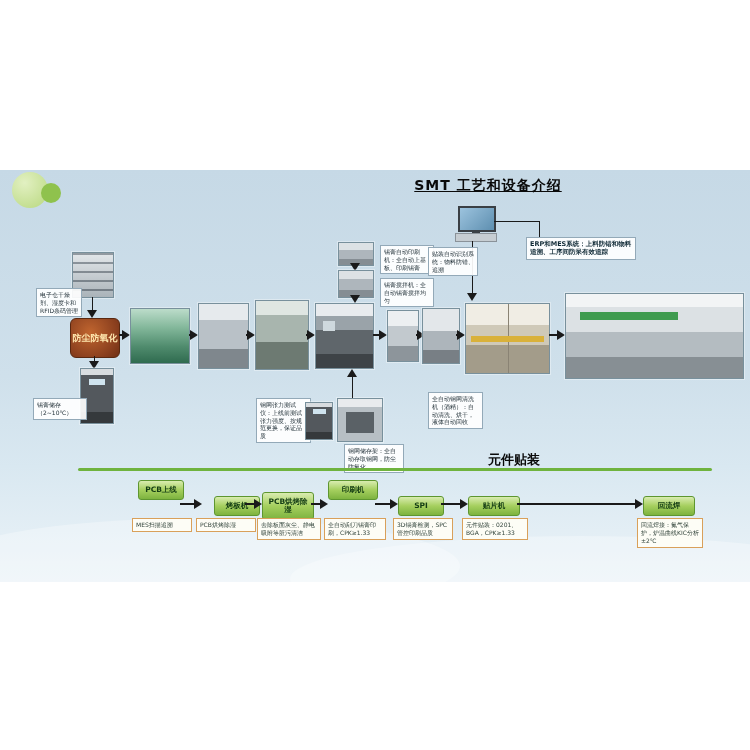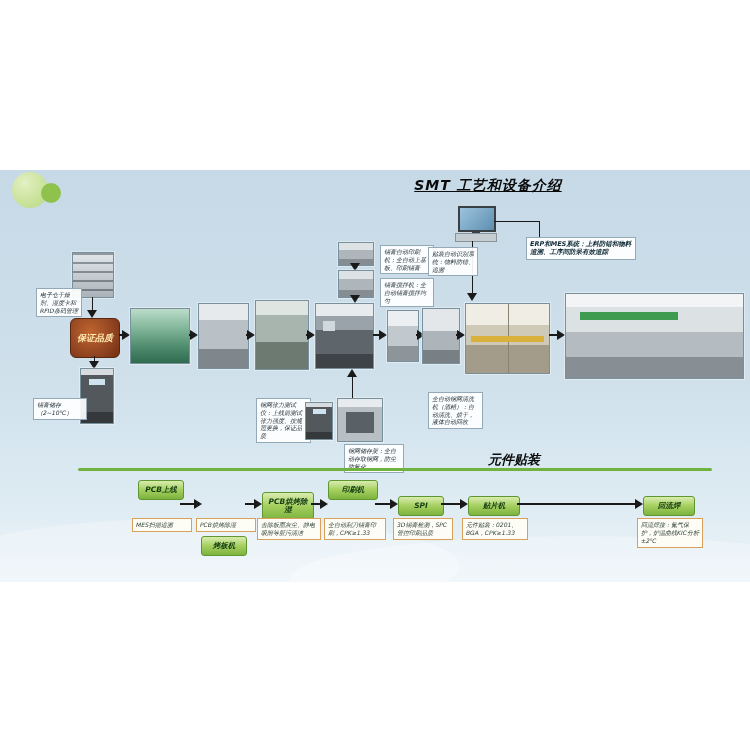--- a/index.html
+++ b/index.html
@@ -1,18 +1,18 @@
 <!DOCTYPE html>
 <html><head>
 <meta charset="utf-8">
 <style>
   html,body{margin:0;padding:0;}
   body{width:750px;height:750px;position:relative;background:#ffffff;
        font-family:"DejaVu Sans","Liberation Sans",sans-serif;overflow:hidden;}
-  .scene{position:absolute;inset:0;font-style:italic;}
+  .scene{position:absolute;inset:0;}
   .band{position:absolute;left:0;top:170px;width:750px;height:412px;overflow:hidden;
         background:linear-gradient(180deg,#c6d9e6 0%,#cfe0eb 50%,#d9e8f1 72%,#ebf3f8 100%);}
   .wave{position:absolute;border-radius:50%;background:rgba(255,255,255,.30);}
   .deco{position:absolute;border-radius:50%;}
   .title{position:absolute;font-weight:bold;color:#0a0a0a;text-align:center;
          text-decoration:underline;letter-spacing:1px;}
   .photo{position:absolute;border:1px solid #78909c;box-shadow:0 0 0 1px rgba(255,255,255,.35);}
   .ph-shelf{background:linear-gradient(180deg,#e3e7ea,#aab3b9),
             repeating-linear-gradient(180deg,rgba(90,100,110,.55) 0 2px,transparent 2px 9px);
             background-blend-mode:multiply;}
@@ -87,21 +87,21 @@
   <div class="line-v" style="left:472px;top:241px;height:53px;"></div>
   <div class="arr-d" style="left:467px;top:293px;"></div>
 
   <div class="ann bold" style="left:526px;top:237px;width:102px;">ERP和MES系统：上料防错和物料追溯、工序间防呆有效追踪</div>
 
   <div class="photo ph-shelf" style="left:72px;top:252px;width:40px;height:44px;"></div>
   <div class="ann" style="left:36px;top:288px;width:38px;">电子仓干燥剂、湿度卡和RFID条码管理</div>
   <div class="line-v" style="left:92px;top:297px;height:13px;"></div>
   <div class="arr-d" style="left:87px;top:310px;"></div>
 
-  <div class="badge" style="left:70px;top:318px;width:48px;height:38px;">保证品质</div>
+  <div class="badge" style="left:70px;top:318px;width:48px;height:38px;">防尘防氧化</div>
 
   <div class="flowarrow" style="left:119px;top:334px;width:3px;"></div>
   <div class="photo ph-floor" style="left:130px;top:308px;width:58px;height:54px;"></div>
   <div class="flowarrow" style="left:189px;top:334px;width:1px;"></div>
   <div class="photo ph-loader" style="left:198px;top:303px;width:49px;height:64px;"></div>
   <div class="flowarrow" style="left:246px;top:334px;width:1px;"></div>
   <div class="photo ph-clean" style="left:255px;top:300px;width:52px;height:68px;"></div>
   <div class="flowarrow" style="left:306px;top:334px;width:1px;"></div>
   <div class="photo ph-printer" style="left:315px;top:303px;width:57px;height:64px;"></div>
   <div class="flowarrow" style="left:373px;top:334px;width:6px;"></div>
@@ -135,21 +135,21 @@
   <div class="ann" style="left:344px;top:444px;width:52px;">钢网储存架：全自动存取钢网，防尘防氧化</div>
 
   <div class="flow-title" style="left:488px;top:451px;width:60px;">元件贴装</div>
   <div class="green-line" style="left:78px;top:468px;width:634px;height:3px;"></div>
 
   <div class="step" style="left:138px;top:480px;width:40px;">PCB上线</div>
   <div class="desc" style="left:132px;top:518px;width:52px;">MES扫描追溯</div>
 
   <div class="flowarrow" style="left:180px;top:503px;width:14px;"></div>
 
-  <div class="step" style="left:201px;top:496px;width:40px;margin-top:40px;">烤板机</div>
+  <div class="step" style="left:214px;top:496px;width:40px;">烤板机</div>
   <div class="desc" style="left:196px;top:518px;width:52px;">PCB烘烤除湿</div>
 
   <div class="flowarrow" style="left:245px;top:503px;width:9px;"></div>
 
   <div class="step" style="left:262px;top:492px;width:46px;min-height:24px;">PCB烘烤除湿</div>
   <div class="desc" style="left:257px;top:518px;width:56px;">去除板面灰尘、静电吸附等脏污清洁</div>
 
   <div class="flowarrow" style="left:311px;top:503px;width:9px;"></div>
 
   <div class="step" style="left:328px;top:480px;width:44px;">印刷机</div>

